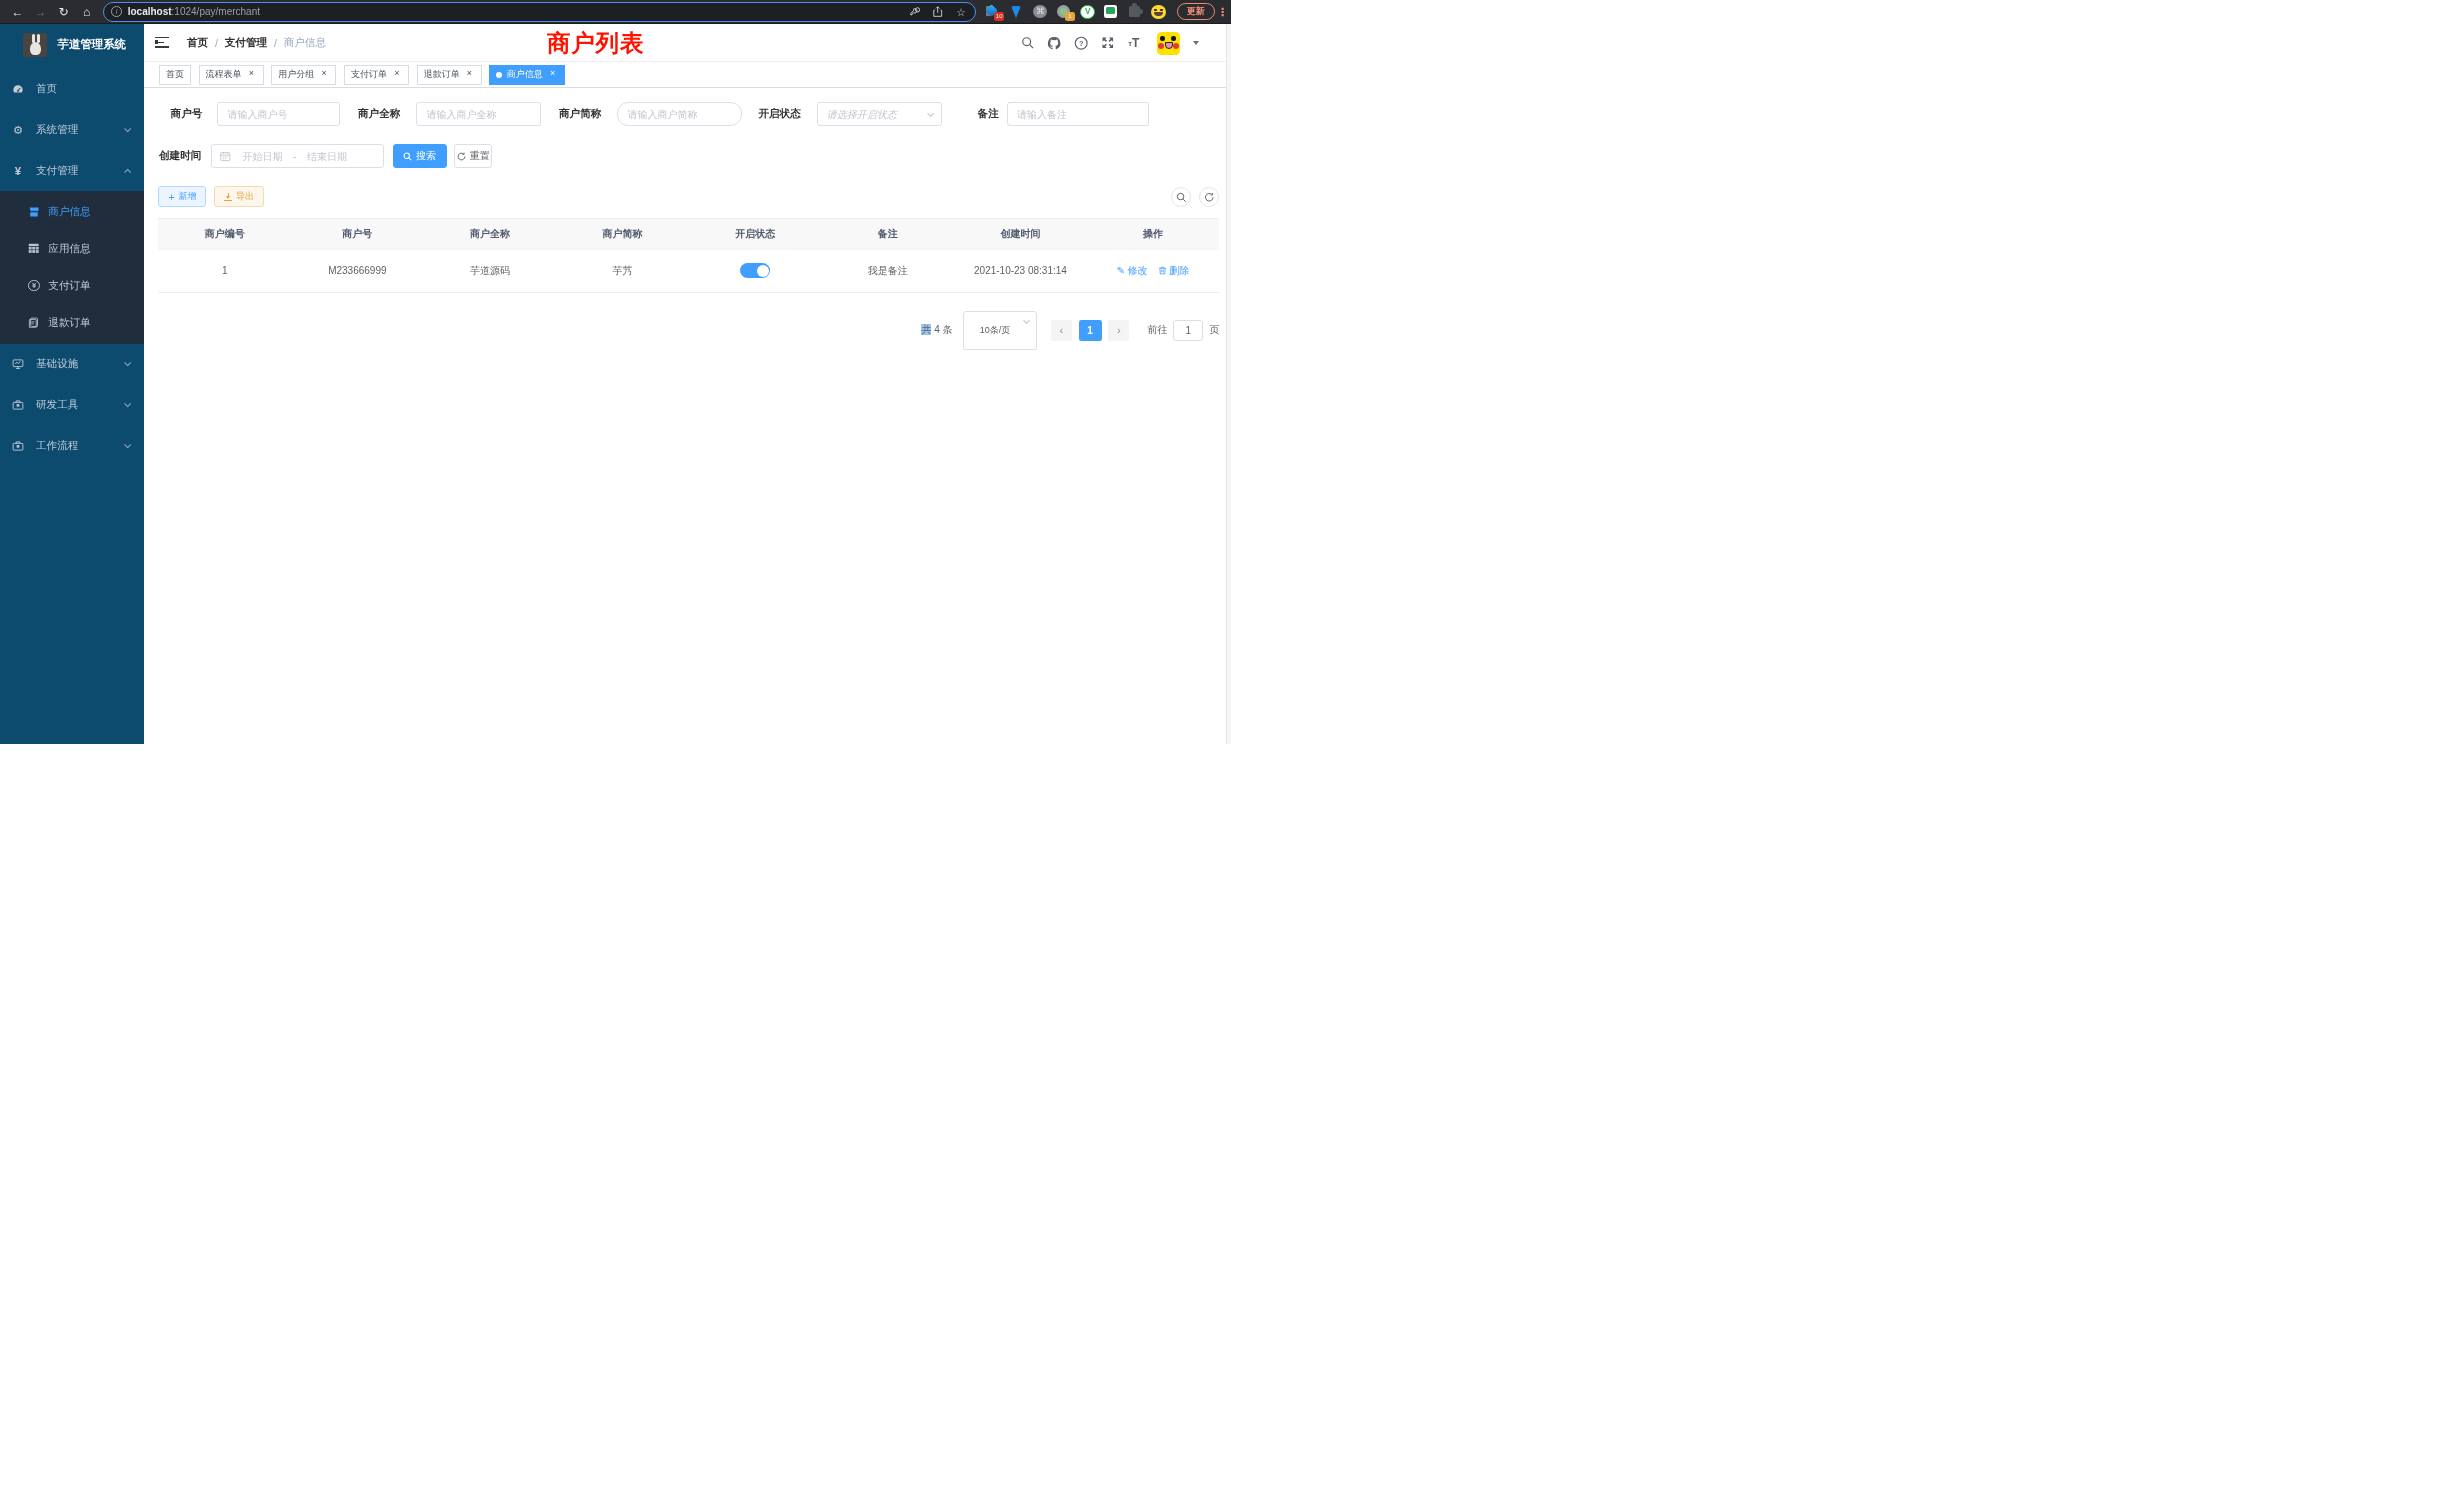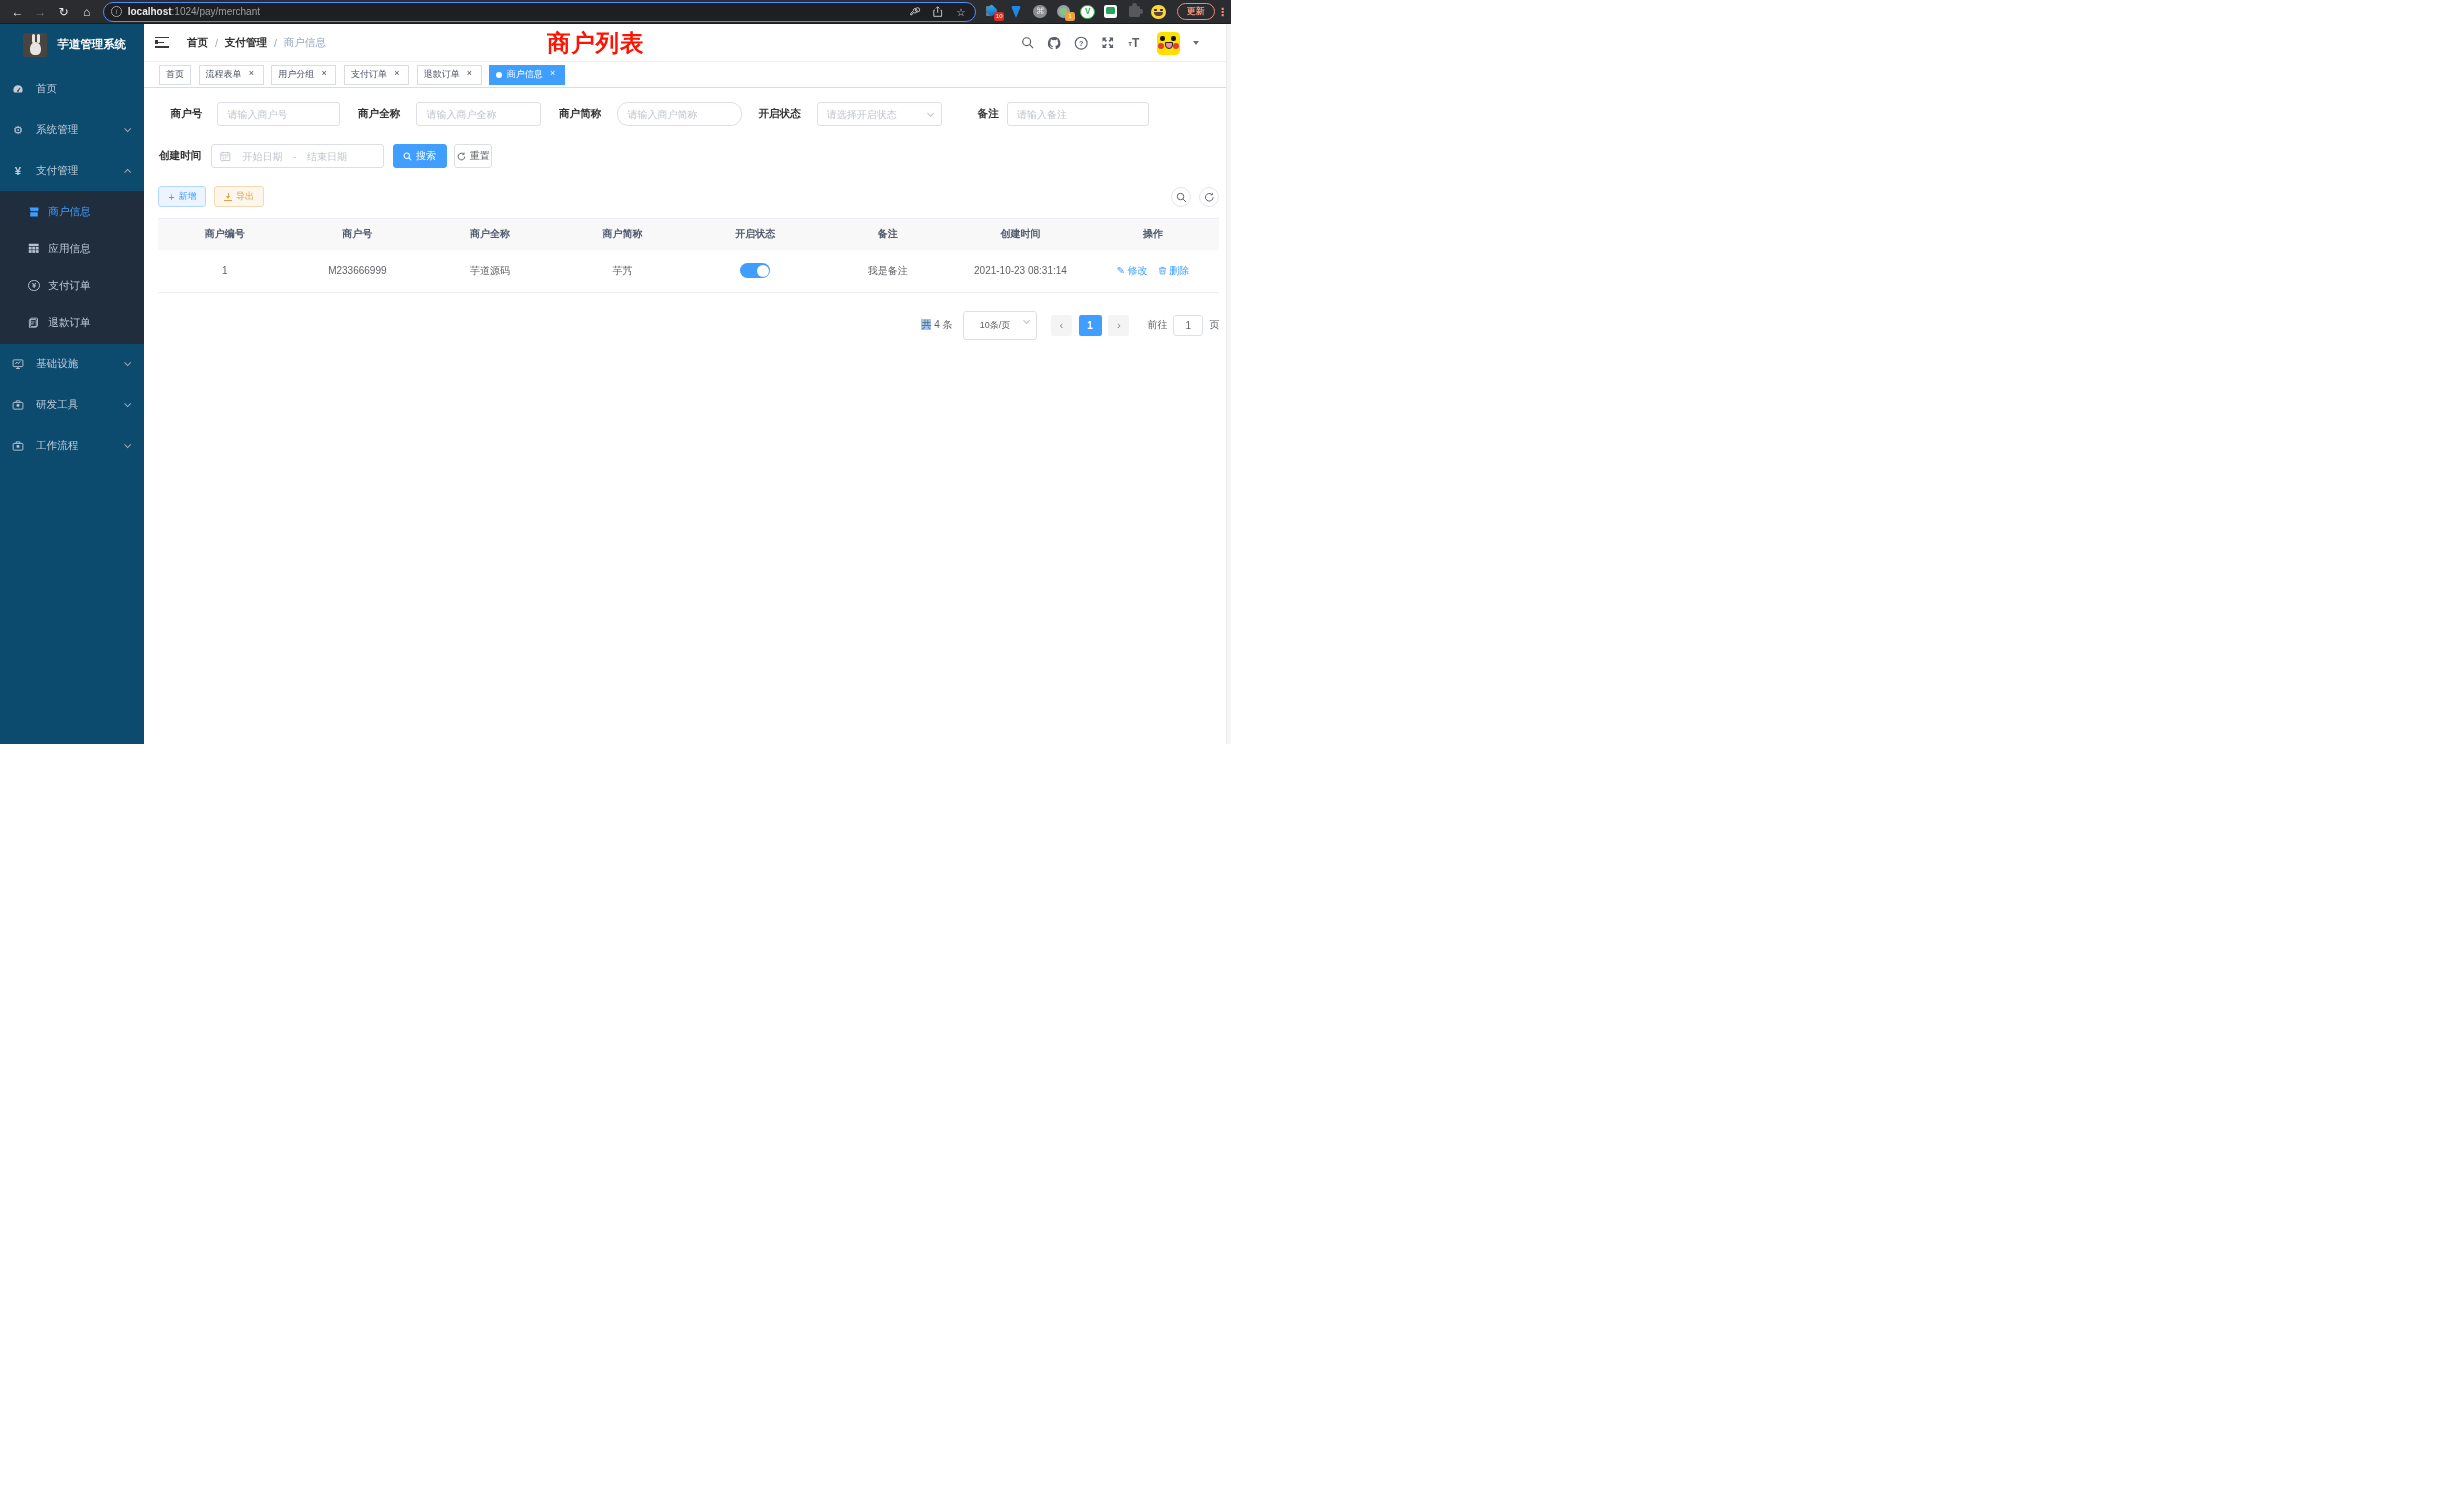--- a/index.html
+++ b/index.html
@@ -102,21 +102,21 @@
   .tag.active .dot { width:6px; height:6px; background:#fff; border-radius:50%; margin-right:4.5px; }
   .tag.active .x { color:#fff; }
 
   
   .content { padding:14.4px 0 0 14.4px; width:1075px; }
   .frow { display:flex; align-items:center; margin-bottom:18px; }
   .flabel { font-size:10.6px; font-weight:700; color:#333; white-space:nowrap; text-align:right; }
   .finput { height:24px; border:0.8px solid #dcdfe6; border-radius:3px; font-size:10px; color:#606266; padding:0 9px; outline:none; background:#fff; }
   .finput::placeholder { color:#c0c4cc; }
   .fselect { position:relative; }
-  .fselect .finput { width:100%; padding-right:15px; }
+  .fselect .finput { width:100%; padding-right:15px;font-style:italic; }
   .sel-caret { position:absolute; right:8.3px; top:9px; width:5.3px; height:5.3px; border-right:1px solid #c0c4cc; border-bottom:1px solid #c0c4cc; transform:rotate(45deg); pointer-events:none; }
   .daterange { display:flex; align-items:center; height:24px; border:0.8px solid #dcdfe6; border-radius:3px; padding:0 7.6px; width:173px; }
   .daterange .cal { color:#c0c4cc; flex:none; margin-right:6px; display:flex; }
   .dr-in { border:none; outline:none; width:52px; font-size:10px; color:#606266; text-align:center; }
   .dr-in::placeholder { color:#c0c4cc; }
   .dr-sep { color:#c0c4cc; font-size:10px; margin:0 4.5px; }
   .btn { display:inline-flex; align-items:center; justify-content:center; height:24px; border-radius:3px; font-size:10px; cursor:pointer; border:0.8px solid #dcdfe6; background:#fff; color:#606266; padding:0 10.6px; white-space:nowrap; }
   .btn .bic { margin-right:3.8px; display:flex; align-items:center; }
   .btn.primary { background:#409eff; border-color:#409eff; color:#fff; }
   .btn.plain-blue { background:#ecf5ff; border-color:#b3d8ff; color:#409eff; height:21px; font-size:9px; padding:0 9px; }
@@ -137,21 +137,21 @@
   .t-row .td { font-size:10px; color:#606266; text-align:center; padding:13.6px 3px; display:flex; align-items:center; justify-content:center; }
   .toggle { width:30px; height:15px; border-radius:7.6px; background:#409eff; position:relative; cursor:pointer; }
   .toggle .knob { position:absolute; right:1.5px; top:1.5px; width:12px; height:12px; background:#fff; border-radius:50%; }
   .op-link { color:#409eff; font-size:10px; cursor:pointer; display:inline-flex; align-items:center; margin:0 5.3px; }
   .op-link .oic { margin-right:2.3px; display:flex; }
 
   
   .pagination { width:1061px; display:flex; align-items:center; justify-content:flex-end; margin-top:18px; font-size:10px; color:#606266; }
   .total { white-space:nowrap; }
   .total .hl { background:#9cc6f5; }
-  .psize { position:relative; width:74px; height:29px; margin-left:10.6px;border-radius:9px; }
+  .psize { position:relative; width:74px; height:39px; margin-left:10.6px;border-radius:9px; }
   .psize .box { width:100%; height:100%; border:0.8px solid #dcdfe6; border-radius:3px; font-size:9px; color:#606266; display:flex; align-items:center; justify-content:center; padding-right:10.6px; cursor:pointer; background:#fff; }
   .psize .sel-caret { top:7.6px; }
   .pager { display:flex; align-items:center; margin-left:13.6px; gap:6.8px; }
   .pg-btn { width:21px; height:21px; background:#f4f4f5; border-radius:2.3px; color:#8b8f96; display:flex; align-items:center; justify-content:center; font-size:11.4px; cursor:pointer; }
   .pg-num { min-width:23px; height:21px; background:#409eff; color:#fff; border-radius:2.3px; font-size:10px; font-weight:700; display:flex; align-items:center; justify-content:center; cursor:pointer; }
   .goto { display:flex; align-items:center; margin-left:18px; white-space:nowrap; }
   .goto input { width:30px; height:21px; border:0.8px solid #dcdfe6; border-radius:3px; text-align:center; font-size:10px; color:#606266; margin:0 6px; outline:none; }
 </style>
 </head>
 <body>

